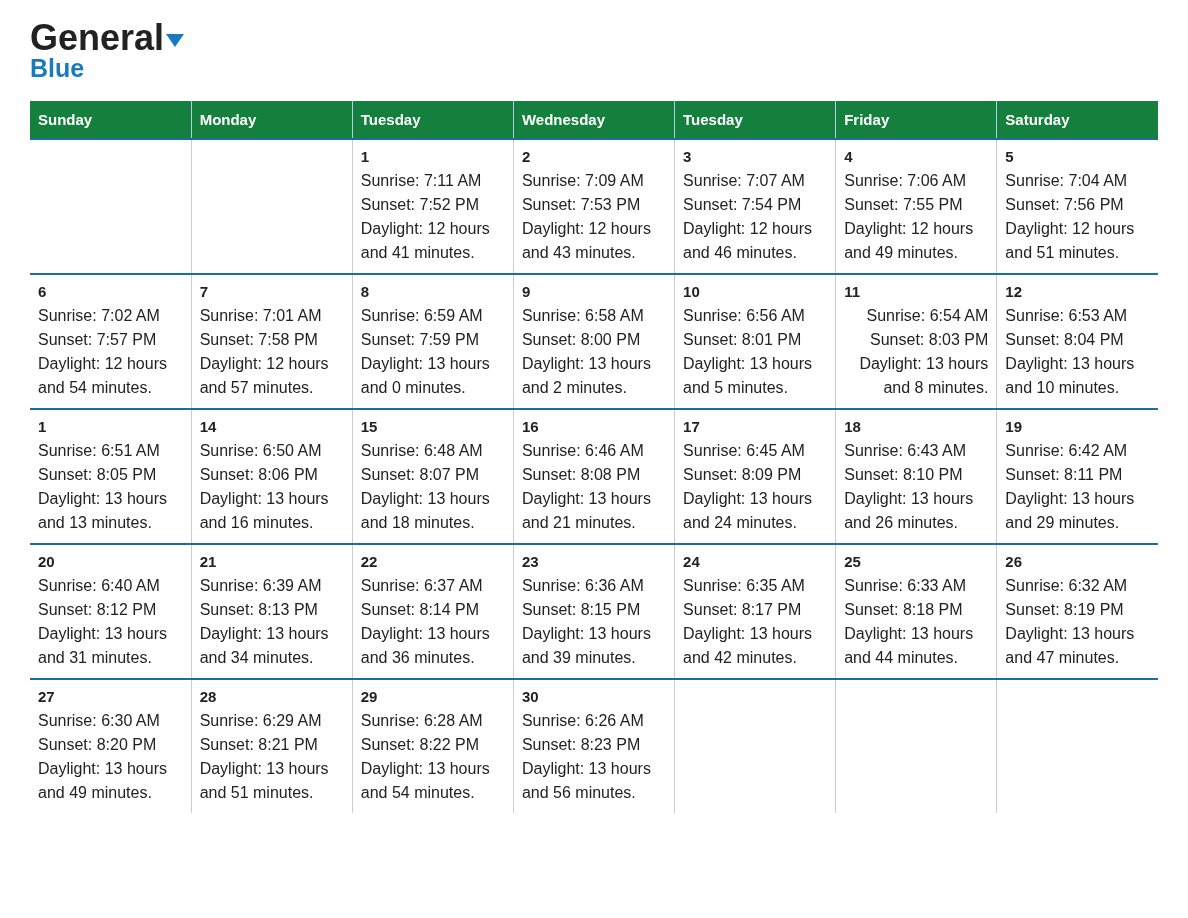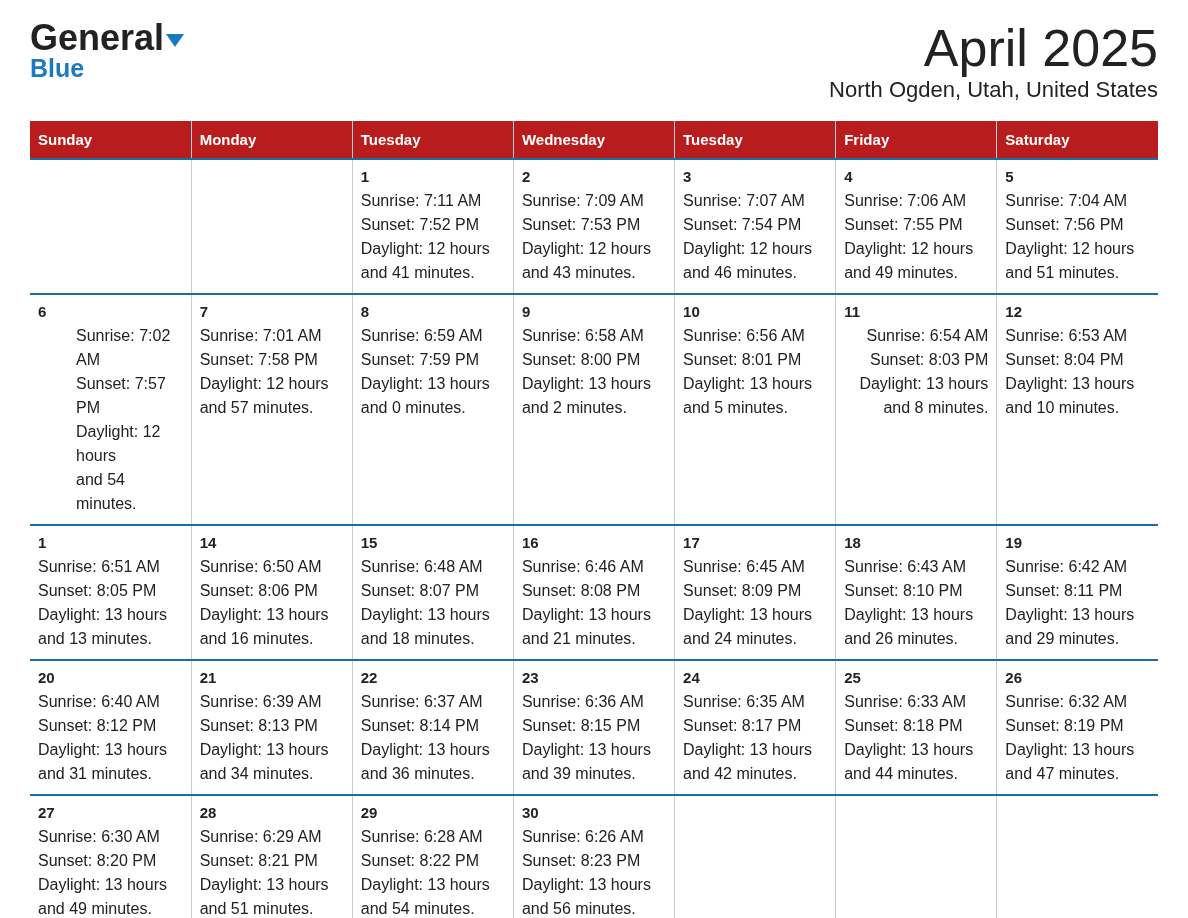--- a/index.html
+++ b/index.html
@@ -49,21 +49,21 @@
     .title-block h2 {
       font-size: 22px;
       font-weight: normal;
       color: #222;
     }
     .calendar {
       width: 100%;
       border-collapse: collapse;
     }
     .calendar thead tr th {
-      background: #b91c1c;
+      background: #15803d;
       color: #fff;
       padding: 10px 8px;
       font-size: 15px;
       font-weight: bold;
       text-align: left;
       border-right: 1px solid #aacfe0;
     }
     .calendar thead tr th:last-child {
       border-right: none;
     }
@@ -94,24 +94,20 @@
   </style>
 </head>
 <body>
 
 <div class="header">
   <div class="logo">
     <div class="logo-text">
       General<span style="display:inline-block;width:0;height:0;border-left:9px solid transparent;border-right:9px solid transparent;border-top:13px solid #1a7abf;margin-left:2px;vertical-align:middle;"></span>
     </div>
     <div class="logo-blue-line">Blue</div>
-  </div>
-  <div class="title-block">
-    <h1>April 2025</h1>
-    <h2>North Ogden, Utah, United States</h2>
   </div>
 </div>
 
 <table class="calendar">
   <thead>
     <tr>
     <th>Sunday</th>
         <th>Monday</th>
         <th>Tuesday</th>
         <th>Wednesday</th>
@@ -156,21 +152,21 @@
           <div class="day-number">5</div>
           <div class="day-info" style="white-space: pre-line;">Sunrise: 7:04 AM
 Sunset: 7:56 PM
 Daylight: 12 hours
 and 51 minutes.</div>
         </td>
       </tr>
       <tr>
         <td>
           <div class="day-number">6</div>
-          <div class="day-info" style="white-space: pre-line; margin-left: 38px;">Sunrise: 7:02 AM
+          <div class="day-info" style="white-space: pre-line;">Sunrise: 7:02 AM
 Sunset: 7:57 PM
 Daylight: 12 hours
 and 54 minutes.</div>
         </td>
         <td>
           <div class="day-number">7</div>
           <div class="day-info" style="white-space: pre-line;">Sunrise: 7:01 AM
 Sunset: 7:58 PM
 Daylight: 12 hours
 and 57 minutes.</div>

